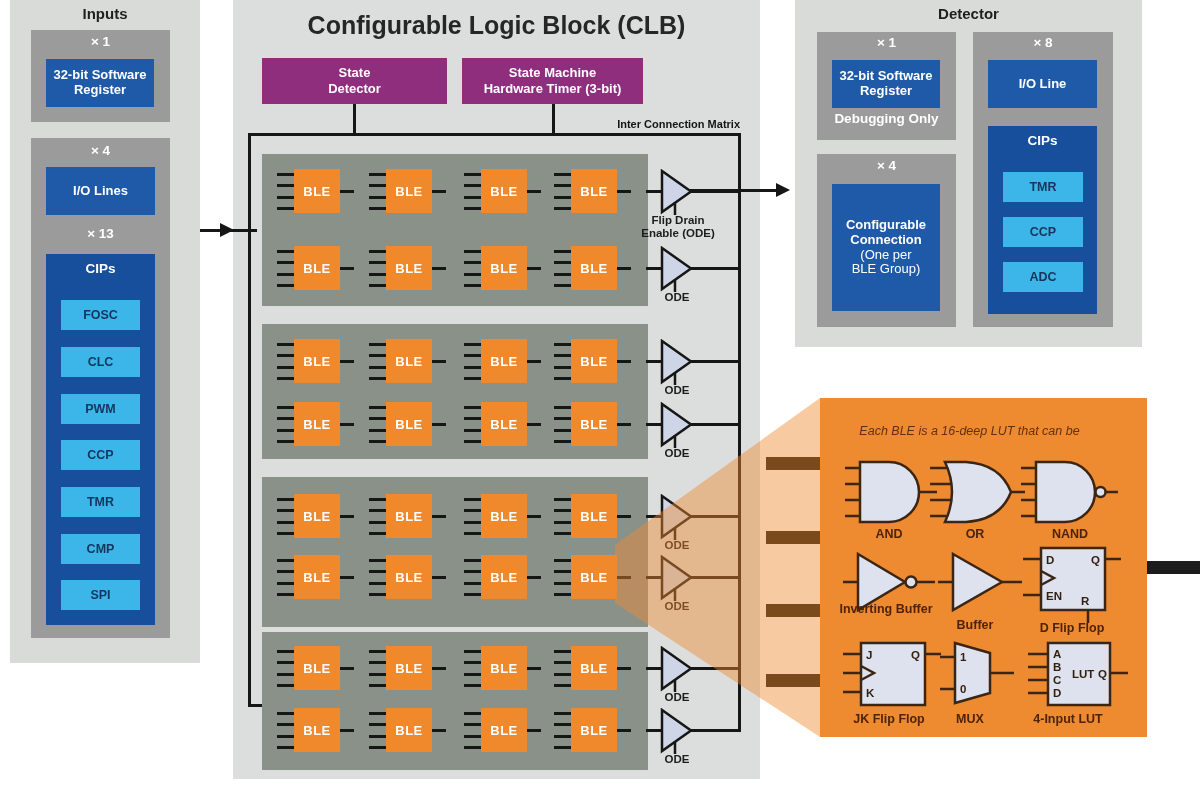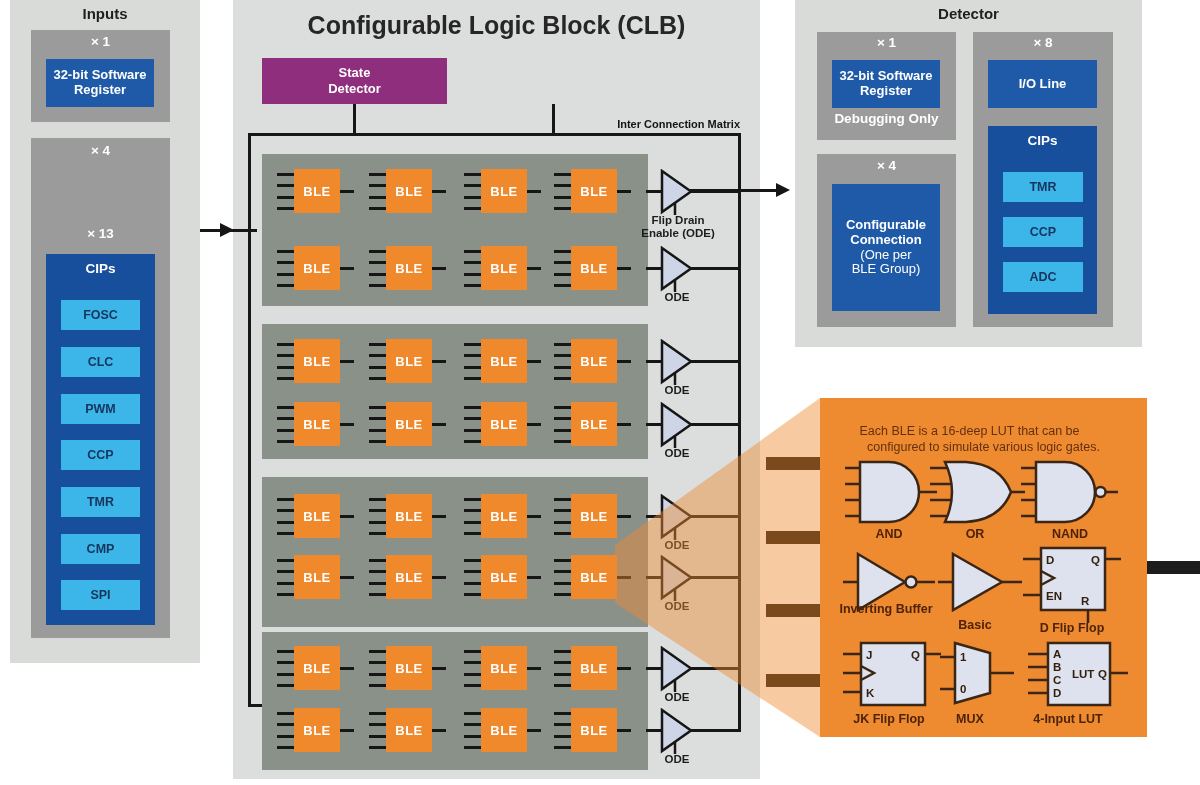--- a/index.html
+++ b/index.html
@@ -40,38 +40,43 @@
 
   <div class="abs panel" style="left:10px;top:0;width:190px;height:663px;"></div>
   <div class="abs ptitle" style="left:10px;top:5px;width:190px;">Inputs</div>
 
   <div class="abs subpanel" style="left:31px;top:30px;width:139px;height:92px;"></div>
   <div class="abs cnt" style="left:31px;top:34px;width:139px;">× 1</div>
   <div class="abs bluebox" style="left:46px;top:59px;width:108px;height:48px;">32-bit Software Register</div>
 
   <div class="abs subpanel" style="left:31px;top:138px;width:139px;height:500px;"></div>
   <div class="abs cnt" style="left:31px;top:143px;width:139px;">× 4</div>
+  <div class="abs bluebox" style="left:46px;top:167px;width:109px;height:48px;">I/O Lines</div>
   <div class="abs cnt" style="left:31px;top:226px;width:139px;">× 13</div>
   <div class="abs navy2" style="left:46px;top:254px;width:109px;height:371px;"></div>
   <div class="abs cnt" style="left:46px;top:261px;width:109px;">CIPs</div>
   <div class="abs cipbtn" style="left:61px;top:300px;width:79px;height:30px;">FOSC</div>
   <div class="abs cipbtn" style="left:61px;top:347px;width:79px;height:30px;">CLC</div>
   <div class="abs cipbtn" style="left:61px;top:394px;width:79px;height:30px;">PWM</div>
   <div class="abs cipbtn" style="left:61px;top:440px;width:79px;height:30px;">CCP</div>
   <div class="abs cipbtn" style="left:61px;top:487px;width:79px;height:30px;">TMR</div>
   <div class="abs cipbtn" style="left:61px;top:534px;width:79px;height:30px;">CMP</div>
   <div class="abs cipbtn" style="left:61px;top:580px;width:79px;height:30px;">SPI</div>
 
   <div class="abs clbpanel" style="left:233px;top:0;width:527px;height:779px;"></div>
   <div class="abs" style="left:233px;top:11px;width:527px;text-align:center;font-weight:bold;font-size:25px;color:#262626;">Configurable Logic Block (CLB)</div>
 
   <div class="abs purple" style="left:262px;top:58px;width:185px;height:46px;">
     <span>State</span>
     <span>Detector</span>
   </div>
+  <div class="abs purple" style="left:462px;top:58px;width:181px;height:46px;">
+    <span>State Machine</span>
+    <span>Hardware Timer (3-bit)</span>
+  </div>
   <div class="abs line" style="left:353px;top:104px;width:3px;height:30px;"></div>
   <div class="abs line" style="left:552px;top:104px;width:3px;height:30px;"></div>
 
   <div class="abs" style="left:520px;top:118px;width:220px;text-align:right;font-weight:bold;font-size:11px;color:#141414;">Inter Connection Matrix</div>
 
   <div class="abs line" style="left:248px;top:133px;width:493px;height:3px;"></div>
   <div class="abs line" style="left:248px;top:133px;width:3px;height:574px;"></div>
   <div class="abs line" style="left:248px;top:704px;width:16px;height:3px;"></div>
   <div class="abs line" style="left:738px;top:133px;width:3px;height:599px;"></div>
 
@@ -431,22 +436,21 @@
 
   <svg class="abs" style="left:0;top:0;pointer-events:none;" width="1200" height="785">
     <polygon points="615,545 820,398 820,737 615,603" fill="rgba(238,138,48,0.45)"></polygon>
   </svg>
   <div class="abs brownbar" style="left:766px;top:457px;width:54px;height:13px;"></div>
   <div class="abs brownbar" style="left:766px;top:531px;width:54px;height:13px;"></div>
   <div class="abs brownbar" style="left:766px;top:604px;width:54px;height:13px;"></div>
   <div class="abs brownbar" style="left:766px;top:674px;width:54px;height:13px;"></div>
 
   <div class="abs callout" style="left:820px;top:398px;width:327px;height:339px;"></div>
-  <div class="abs cosub" style="left:820px;top:424px;width:299px;">Each BLE is a 16-deep LUT that can be</div>
-  <div class="abs cosub" style="left:820px;top:440px;width:327px;">configured to simulate various logic gates.</div>
+  <div class="abs cosub" style="left:820px;top:424px;width:299px;font-style:italic;">Each BLE is a 16-deep LUT that can be</div>
 
   <svg class="abs" style="left:845px;top:458px;" width="95" height="68">
     <path class="gwire" d="M0,10 L15,10 M0,26 L15,26 M0,42 L15,42 M0,58 L15,58 M74,34 L92,34"></path>
     <path class="gate" d="M15,4 L44,4 A30,30 0 0 1 44,64 L15,64 Z"></path>
   </svg>
   <svg class="abs" style="left:930px;top:458px;" width="95" height="68">
     <path class="gwire" d="M0,10 L19,10 M0,26 L21,26 M0,42 L21,42 M0,58 L19,58 M81,34 L95,34"></path>
     <path class="gate" d="M15,4 L36,4 Q70,6 81,34 Q70,62 36,64 L15,64 Q29,34 15,4 Z"></path>
   </svg>
   <svg class="abs" style="left:1021px;top:458px;" width="100" height="68">
@@ -470,21 +474,21 @@
   <svg class="abs" style="left:1023px;top:546px;" width="100" height="78">
     <path class="gwire" d="M0,13 L18,13 M0,49 L18,49 M82,13 L98,13 M65,64 L65,77"></path>
     <rect class="gate" x="18" y="2" width="64" height="62"></rect>
     <path class="gwire" d="M18,25 L31,32 L18,39"></path>
     <text class="gtext" x="23" y="18">D</text>
     <text class="gtext" x="77" y="18" text-anchor="end">Q</text>
     <text class="gtext" x="23" y="54">EN</text>
     <text class="gtext" x="58" y="59">R</text>
   </svg>
   <div class="abs gatelbl" style="left:816px;top:602px;width:140px;">Inverting Buffer</div>
-  <div class="abs gatelbl" style="left:930px;top:618px;width:90px;">Basic</div>
+  <div class="abs gatelbl" style="left:930px;top:618px;width:90px;">Buffer</div>
   <div class="abs gatelbl" style="left:1007px;top:621px;width:130px;">D Flip Flop</div>
 
   <svg class="abs" style="left:843px;top:641px;" width="100" height="70">
     <path class="gwire" d="M0,13 L18,13 M0,32 L18,32 M0,51 L18,51 M82,13 L98,13"></path>
     <rect class="gate" x="18" y="2" width="64" height="62"></rect>
     <path class="gwire" d="M18,25 L31,32 L18,39"></path>
     <text class="gtext" x="23" y="18">J</text>
     <text class="gtext" x="77" y="18" text-anchor="end">Q</text>
     <text class="gtext" x="23" y="56">K</text>
   </svg>

